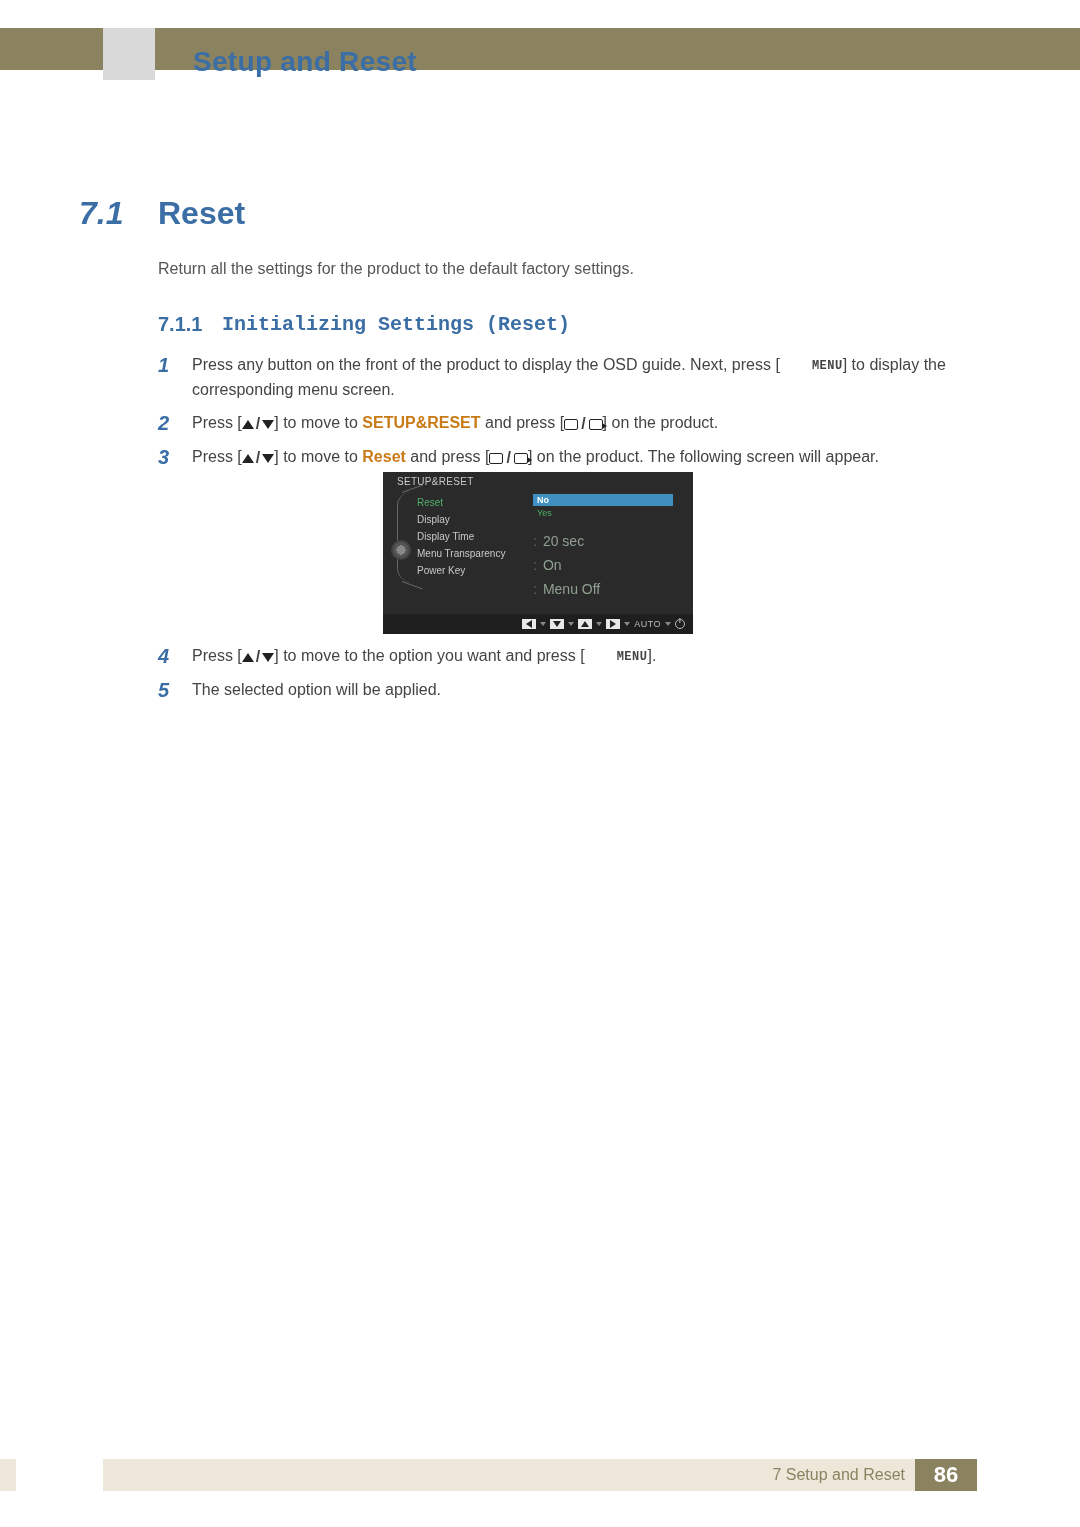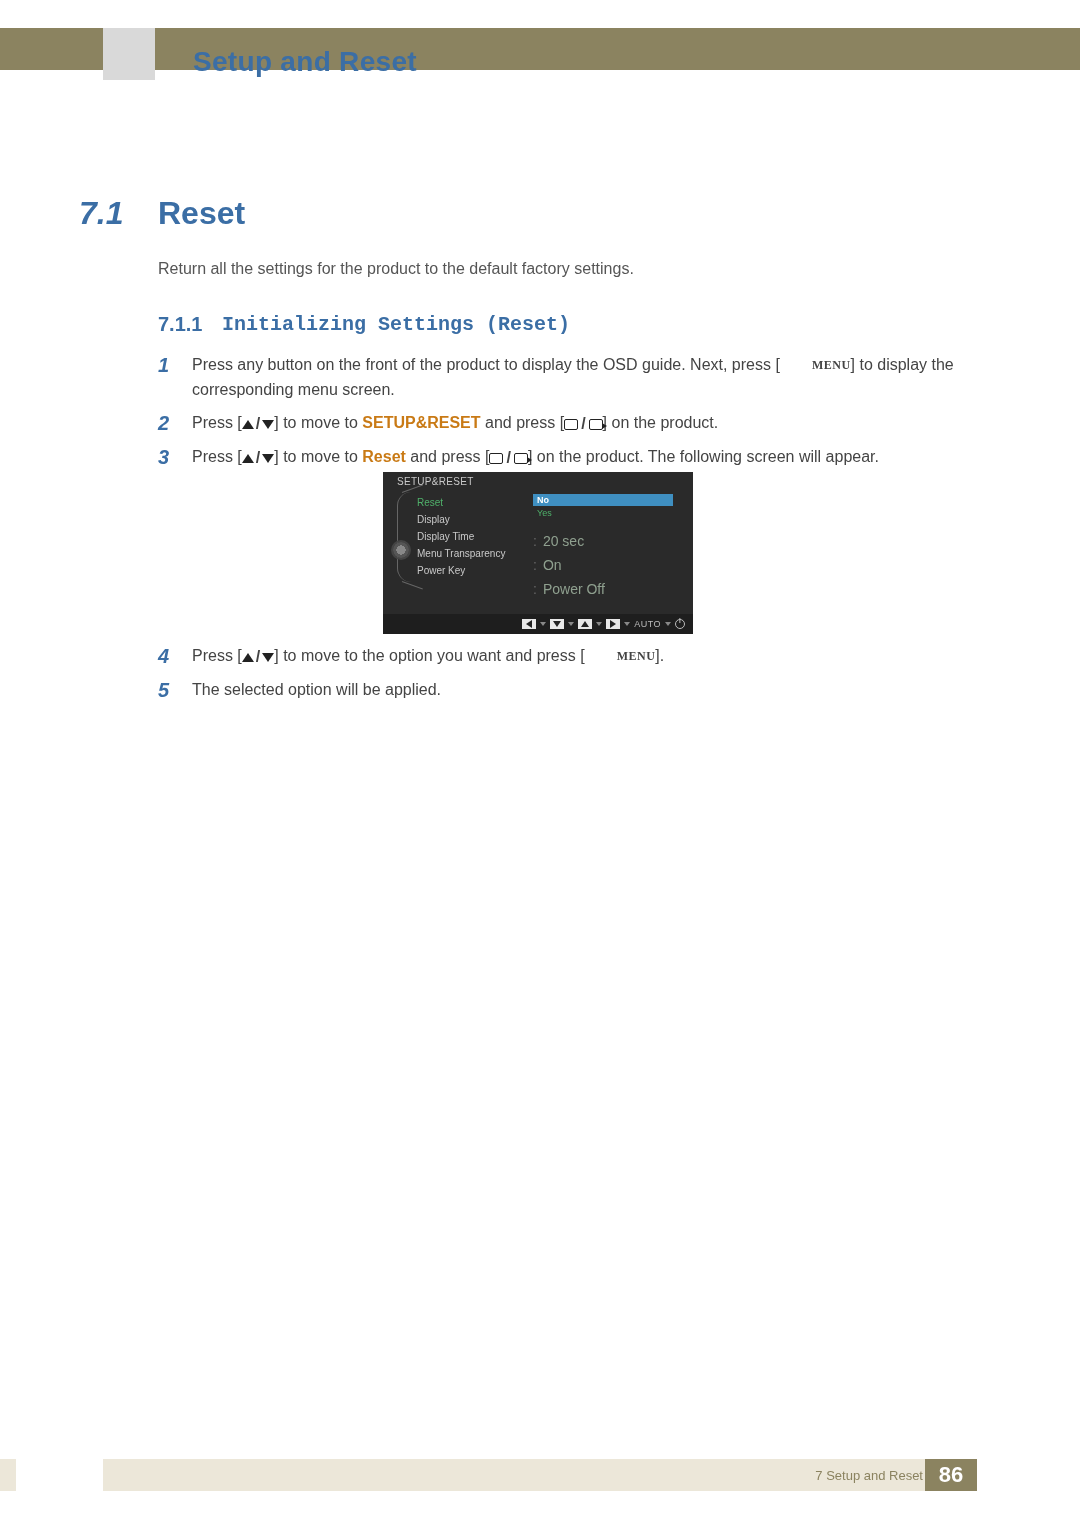--- a/index.html
+++ b/index.html
@@ -86,21 +86,21 @@
     font-size: 20px;
     font-style: italic;
     font-weight: 600;
     width: 34px;
     flex-shrink: 0;
     line-height: 1.25;
   }
   .step-body { flex: 1; }
   .menu-btn {
     font-weight: 700;
-    font-family: Liberation Serif, serif;
+    font-family: Liberation Mono, monospace;
     font-size: 12px;
     letter-spacing: 0.5px;
     vertical-align: 1px;
     padding-left: 32px;
   }
   .arrows {
     display: inline-flex;
     align-items: center;
     gap: 1px;
     vertical-align: -1px;
@@ -257,27 +257,27 @@
     left: 103px; bottom: 36px;
     width: 874px; height: 32px;
     background: #ece7d9;
     display: flex;
     justify-content: flex-end;
     align-items: center;
     padding-right: 0;
   }
   .footer-text {
     color: #8b8360;
-    font-size: 13px;
-    margin-right: 2px;
+    font-size: 16px;
+    margin-right: 10px;
   }
   .footer-page {
     background: #8b8360;
     color: #fff;
-    width: 52px; height: 32px;
+    width: 62px; height: 32px;
     display: flex;
     align-items: center;
     justify-content: center;
     font-size: 22px;
     font-weight: 600;
   }
   .left-tab {
     position: absolute;
     left: 0; bottom: 36px;
     width: 16px; height: 32px;
@@ -348,21 +348,21 @@
     <div>Menu Transparency</div>
     <div>Power Key</div>
   </div>
   <div class="osd-right">
     <div class="osd-option sel">No</div>
     <div class="osd-option yes">Yes</div>
   </div>
   <div class="osd-vals">
     <div><span class="colon">:</span><span>20 sec</span></div>
     <div><span class="colon">:</span><span>On</span></div>
-    <div><span class="colon">:</span><span>Power Off</span></div>
+    <div><span class="colon">:</span><span>Menu Off</span></div>
   </div>
   <div class="osd-nav">
     <div class="nav-btn">
         <span class="t left"></span>
       </div>
       <span class="nav-arrow-down"></span>
     <div class="nav-btn">
         <span class="t down"></span>
       </div>
       <span class="nav-arrow-down"></span>

